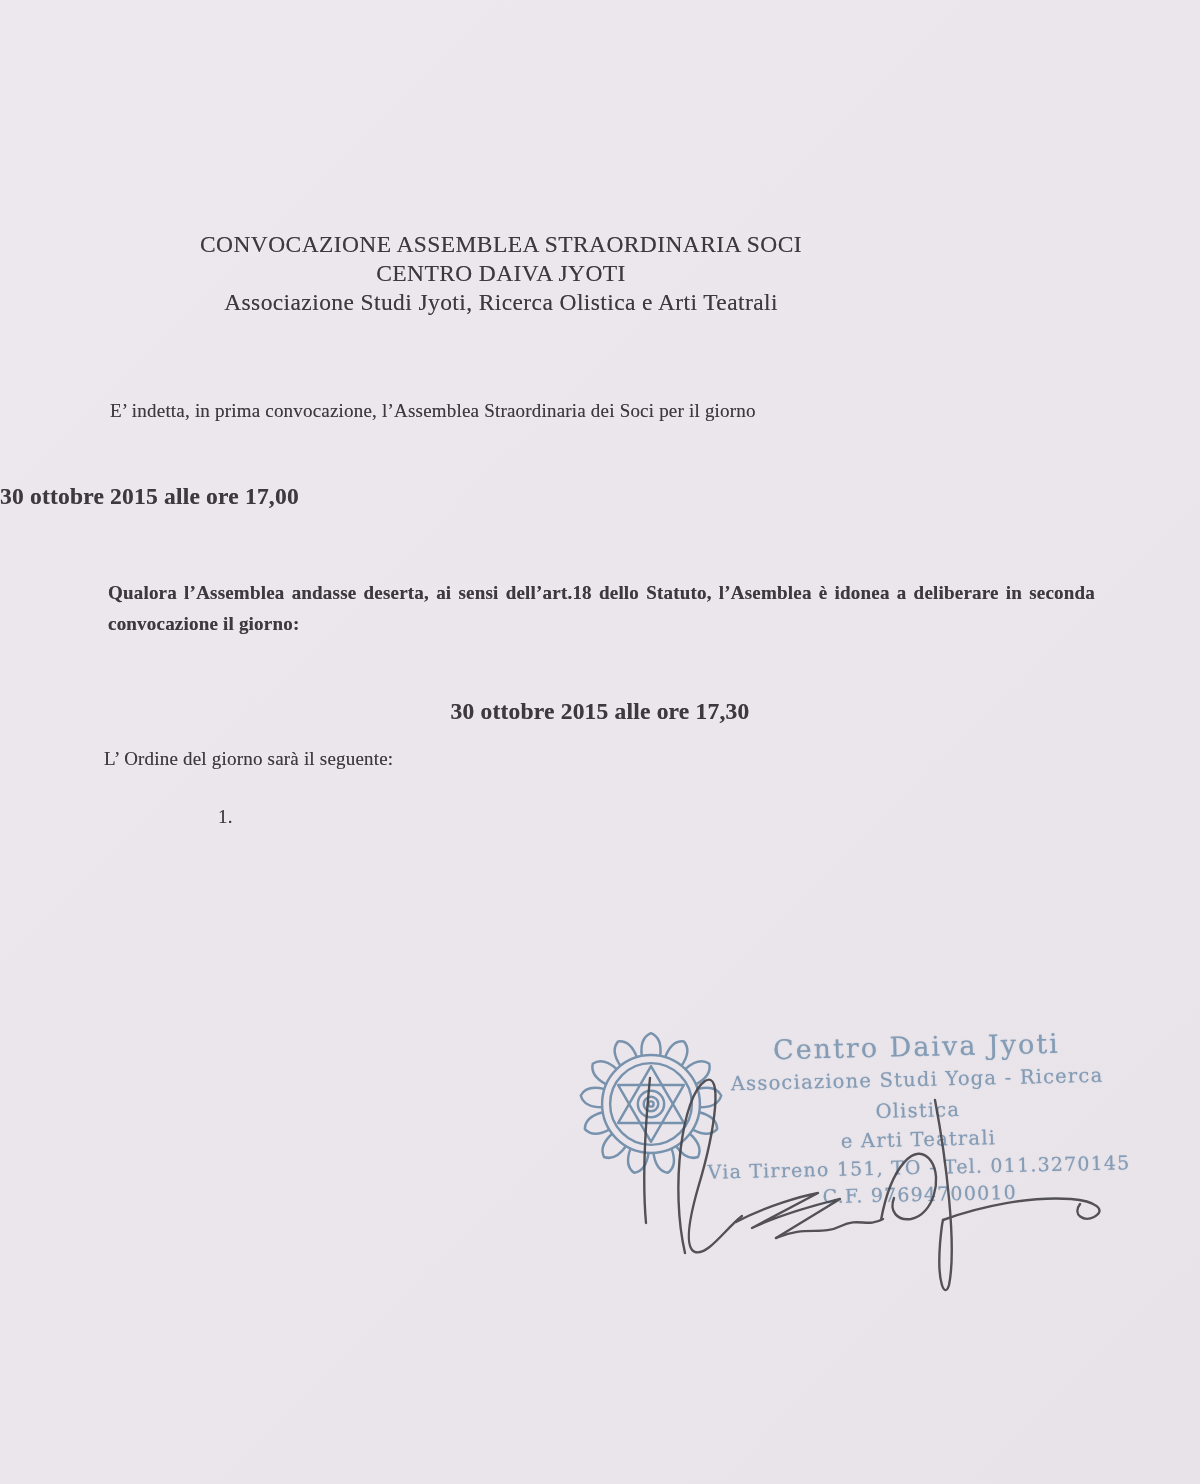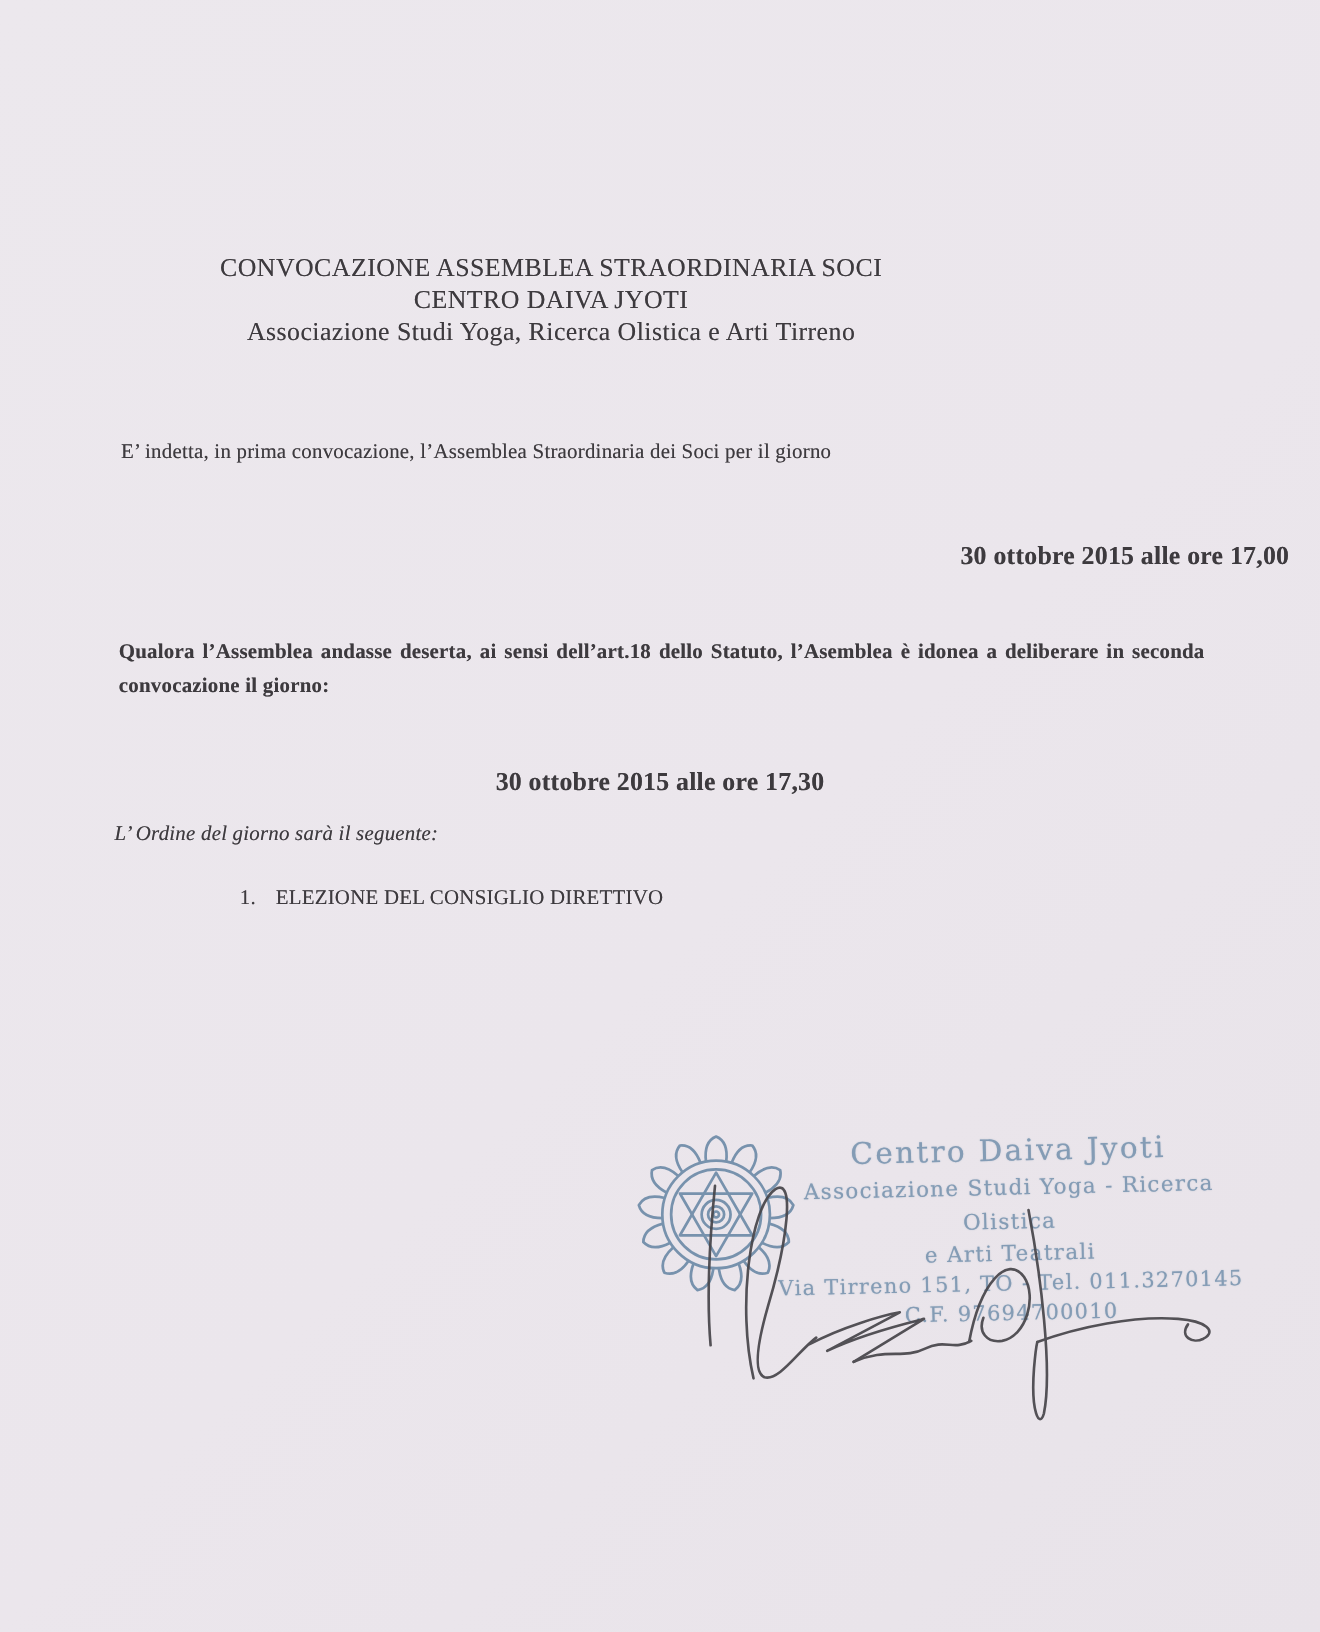--- a/index.html
+++ b/index.html
@@ -16,24 +16,24 @@
     background:linear-gradient(135deg,#ece8ed 0%,#ebe6ec 55%,#e8e3e9 100%);
   }
   .doc-text{ text-shadow:0 0 0.5px rgba(60,56,62,.55); }
   .header{
     position:absolute; top:230px; left:0; width:1002px;
     text-align:center; line-height:29px; font-size:23.5px;
     letter-spacing:.4px;
   }
   .para{ position:absolute; font-size:19px; letter-spacing:.2px; margin:0; }
   .p1{ top:400px; left:110px; width:1000px; }
-  .d1{ top:493px; left:0; width:1172px; text-align:right; font-weight:bold; font-size:23.5px; }
+  .d1{ top:483px; left:0; width:1172px; text-align:left; font-weight:bold; font-size:23.5px; }
   .p2{ top:578px; left:108px; width:987px; text-align:justify; line-height:30.5px;font-weight:bold; }
   .d2{ top:698px; left:0; width:1200px; text-align:center; font-weight:bold; font-size:23.5px; }
-  .p3{ top:748px; left:104px; width:900px;font-style:italic; }
+  .p3{ top:748px; left:104px; width:900px; }
   .agenda{ top:806px; left:218px; width:800px; display:flex; gap:18px; }
   .sig-caption{
     position:absolute; top:985px; left:700px; width:260px;
     text-align:center; font-size:23px; line-height:30px;
   }
   .sig-zone{ position:absolute; top:1020px; left:560px; width:630px; height:300px; }
   .stamp-emblem{ position:absolute; left:18px; top:11px; width:146px; height:146px; opacity:.82; }
   .stamp-text{
     position:absolute; left:128px; top:10px; width:460px;
     text-align:center; transform:rotate(-1.3deg);
@@ -50,36 +50,35 @@
   .signature-svg{ position:absolute; left:30px; top:28px; width:580px; height:258px; }
 </style>
 </head>
 <body>
 
 <div class="page">
 
   <div class="header doc-text">
     <div>CONVOCAZIONE ASSEMBLEA STRAORDINARIA SOCI</div>
     <div>CENTRO DAIVA JYOTI</div>
-    <div>Associazione Studi Yoga, Ricerca Olistica e Arti Tirreno</div>
+    <div>Associazione Studi Jyoti, Ricerca Olistica e Arti Teatrali</div>
   </div>
 
   <p class="para p1 doc-text">E’ indetta, in prima convocazione, l’Assemblea Straordinaria dei Soci per il giorno</p>
 
   <p class="para d1 doc-text">30 ottobre 2015 alle ore 17,00</p>
 
   <p class="para p2 doc-text">Qualora l’Assemblea andasse deserta, ai sensi dell’art.18 dello Statuto, l’Asemblea è idonea a deliberare in seconda convocazione il giorno:</p>
 
   <p class="para d2 doc-text">30 ottobre 2015 alle ore 17,30</p>
 
   <p class="para p3 doc-text">L’ Ordine del giorno sarà il seguente:</p>
 
   <div class="para agenda doc-text">
     <span>1.</span>
-    <span>ELEZIONE DEL CONSIGLIO DIRETTIVO</span>
   </div>
 
 
   <div class="sig-zone">
 
     <svg class="stamp-emblem" viewBox="0 0 100 100" fill="none" stroke="#5f80a0" stroke-width="1.7" stroke-linejoin="round">
       <g>
           <path d="M 43.7 17.1 Q 42.2 4.7 50.0 1.5 Q 57.8 4.7 56.3 17.1"></path>
           <path d="M 59.7 17.9 Q 64.2 6.2 72.5 7.1 Q 78.0 13.5 70.9 23.8"></path>
           <path d="M 73.5 26.1 Q 82.9 17.8 89.9 22.4 Q 91.7 30.7 80.7 36.5"></path>

